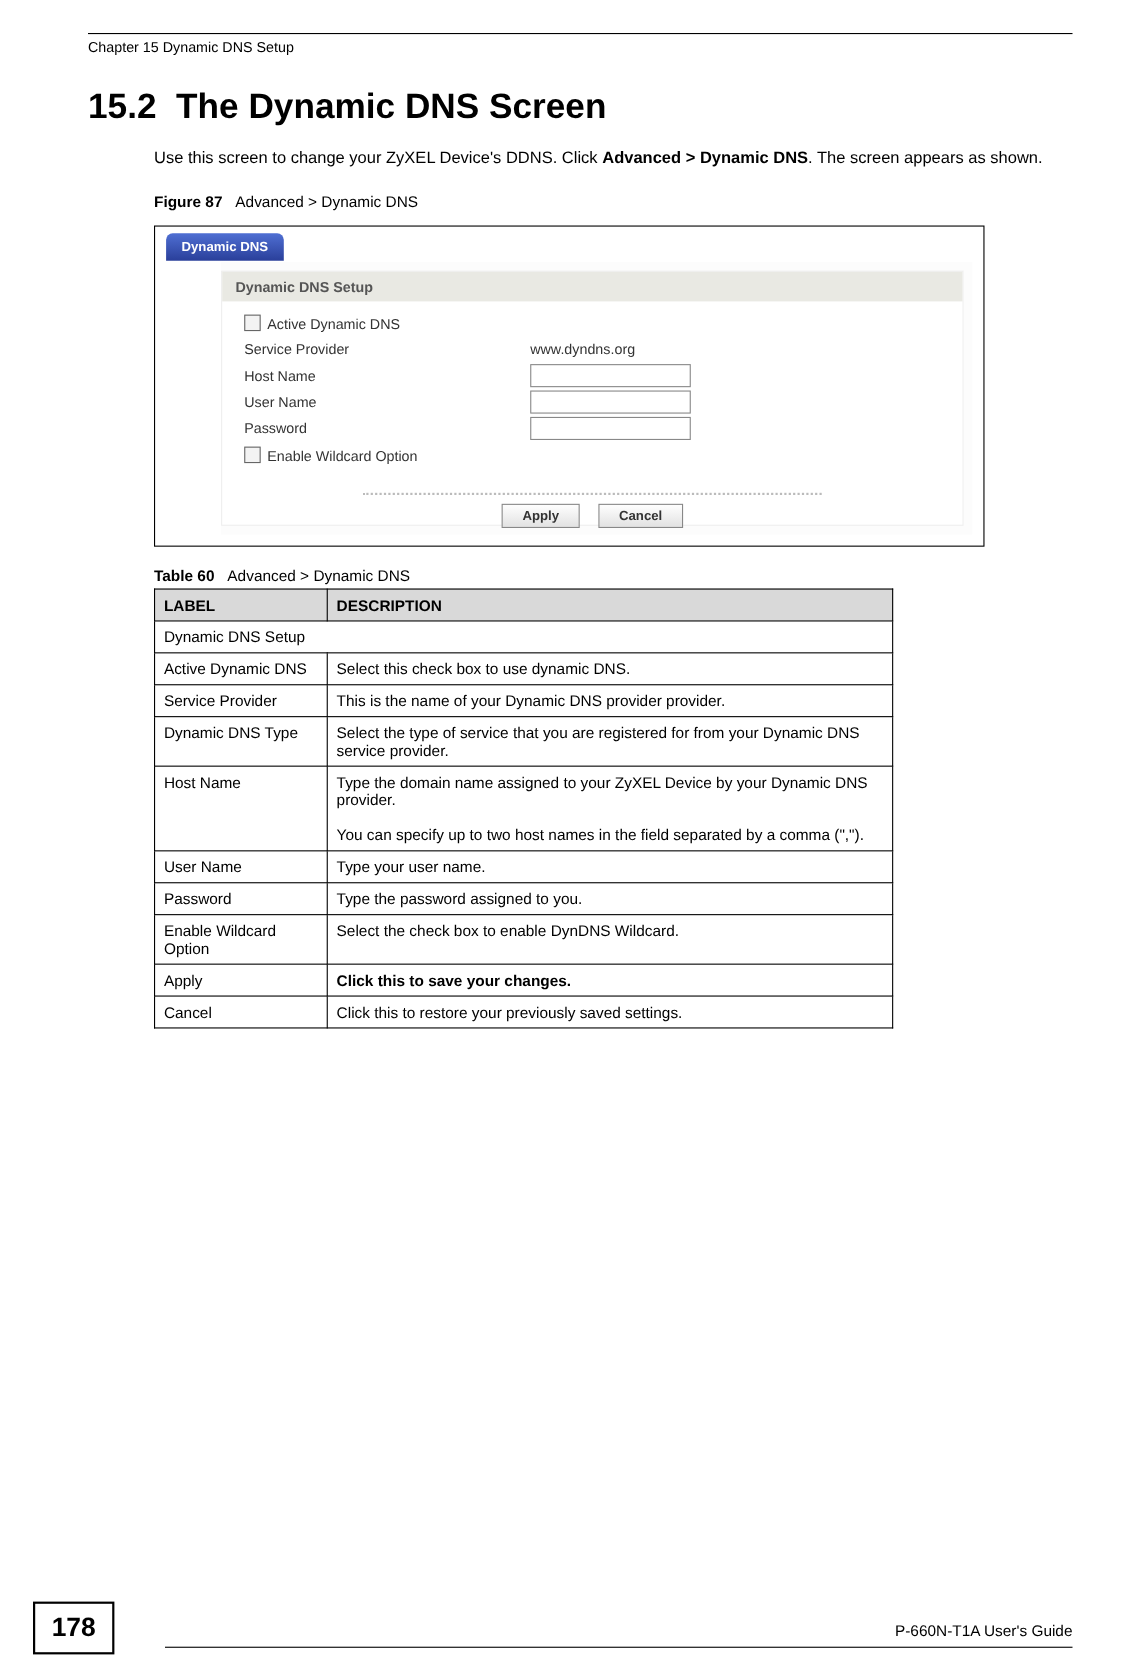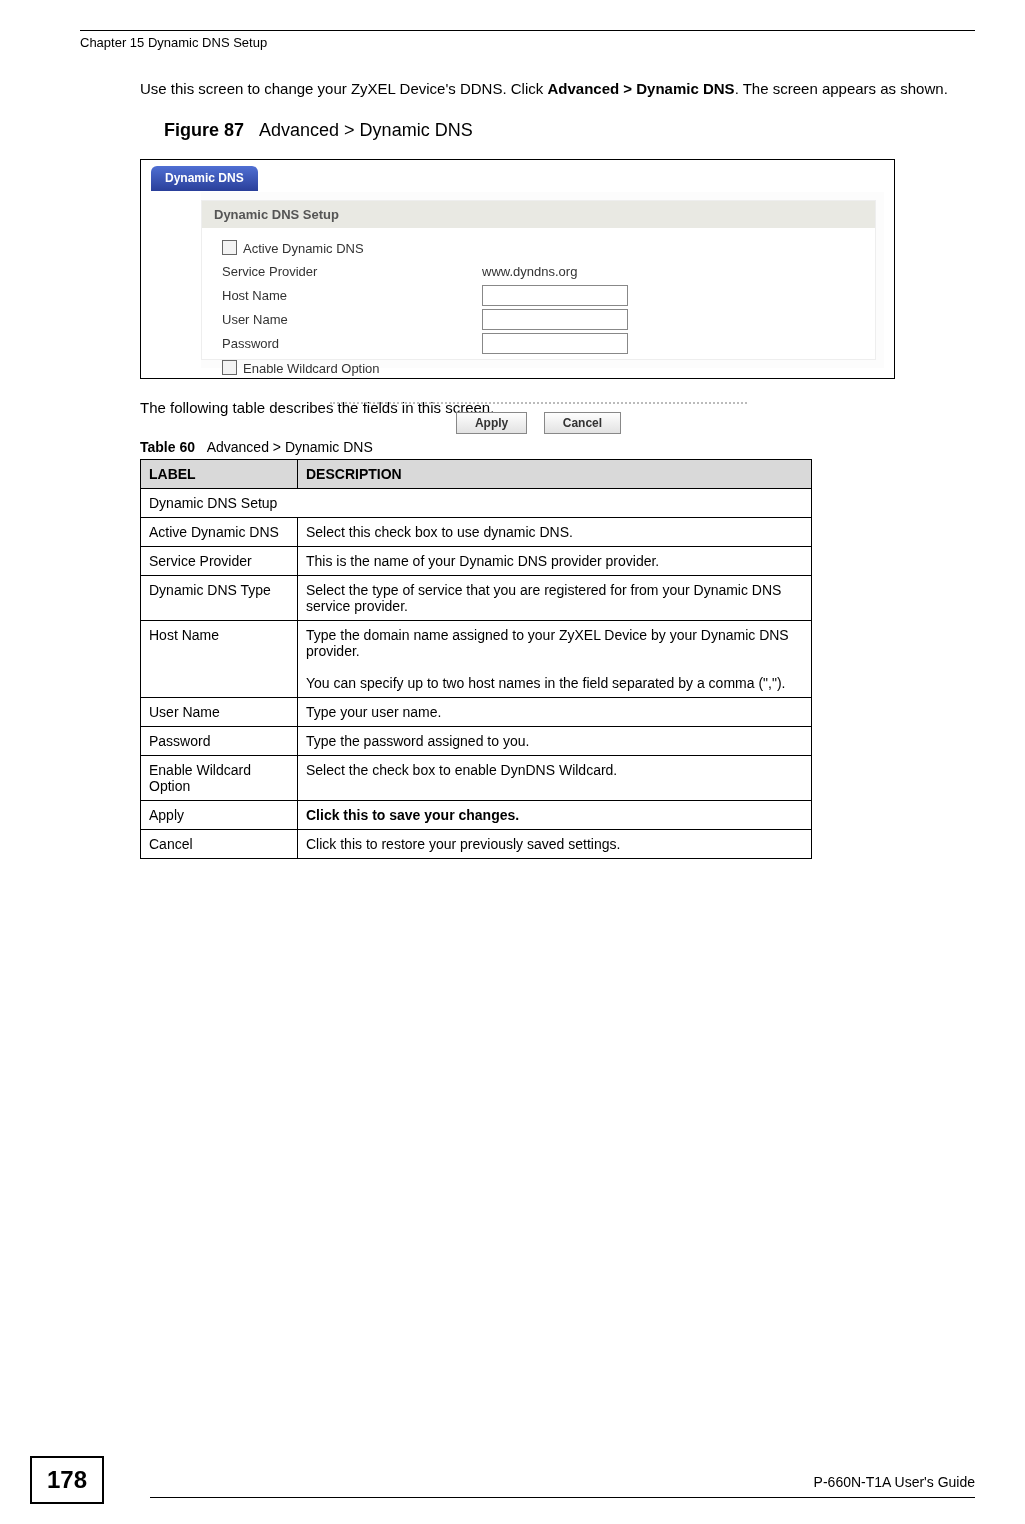--- a/index.html
+++ b/index.html
@@ -32,27 +32,26 @@
   }
   .indent-block {
     margin-left: 60px;
   }
   .body-text {
     font-size: 15px;
     line-height: 1.45;
     margin-bottom: 20px;
   }
   .figure-caption {
-    font-size: 18px;
-    margin-left: 24px;
+    font-size: 14px;
   }
   .figure-box {
     border: 1px solid #000;
     width: 755px;
-    height: 220px;
+    height: 292px;
     background: #fff;
     position: relative;
     box-sizing: border-box;
     margin-bottom: 18px;
   }
   .tab {
     position: absolute;
     top: 6px;
     left: 10px;
     background: linear-gradient(#4f6fd3, #2a3f9a);
@@ -192,20 +191,23 @@
     font-size: 14px;
   }
 </style>
 </head>
 <body>
 
 <div class="page">
   <div class="top-rule"></div>
   <div class="chapter-line">Chapter 15 Dynamic DNS Setup</div>
 
+  <h1 class="section-title">
+    <span>15.2</span>&nbsp;&nbsp;<span>The Dynamic DNS Screen</span>
+  </h1>
 
   <div class="indent-block">
     <p class="body-text">
       <span>Use this screen to change your ZyXEL Device's DDNS. Click </span><b>Advanced &gt; Dynamic DNS</b><span>. The screen appears as shown.</span>
     </p>
 
     <p class="figure-caption">
       <b>Figure 87</b>&nbsp;&nbsp;&nbsp;<span>Advanced &gt; Dynamic DNS</span>
     </p>
 
@@ -244,21 +246,20 @@
           </div>
           <hr class="dotted-sep">
           <div class="btn-row">
             <span class="ui-btn">Apply</span>
             <span class="ui-btn">Cancel</span>
           </div>
         </div>
       </div>
     </div>
 
-    <p class="body-text">The following table describes the fields in this screen.</p>
 
     <p class="table-caption">
       <b>Table 60</b>&nbsp;&nbsp;&nbsp;<span>Advanced &gt; Dynamic DNS</span>
     </p>
 
     <table class="desc">
       <thead>
         <tr>
           <th class="label-col">LABEL</th>
           <th>DESCRIPTION</th>

